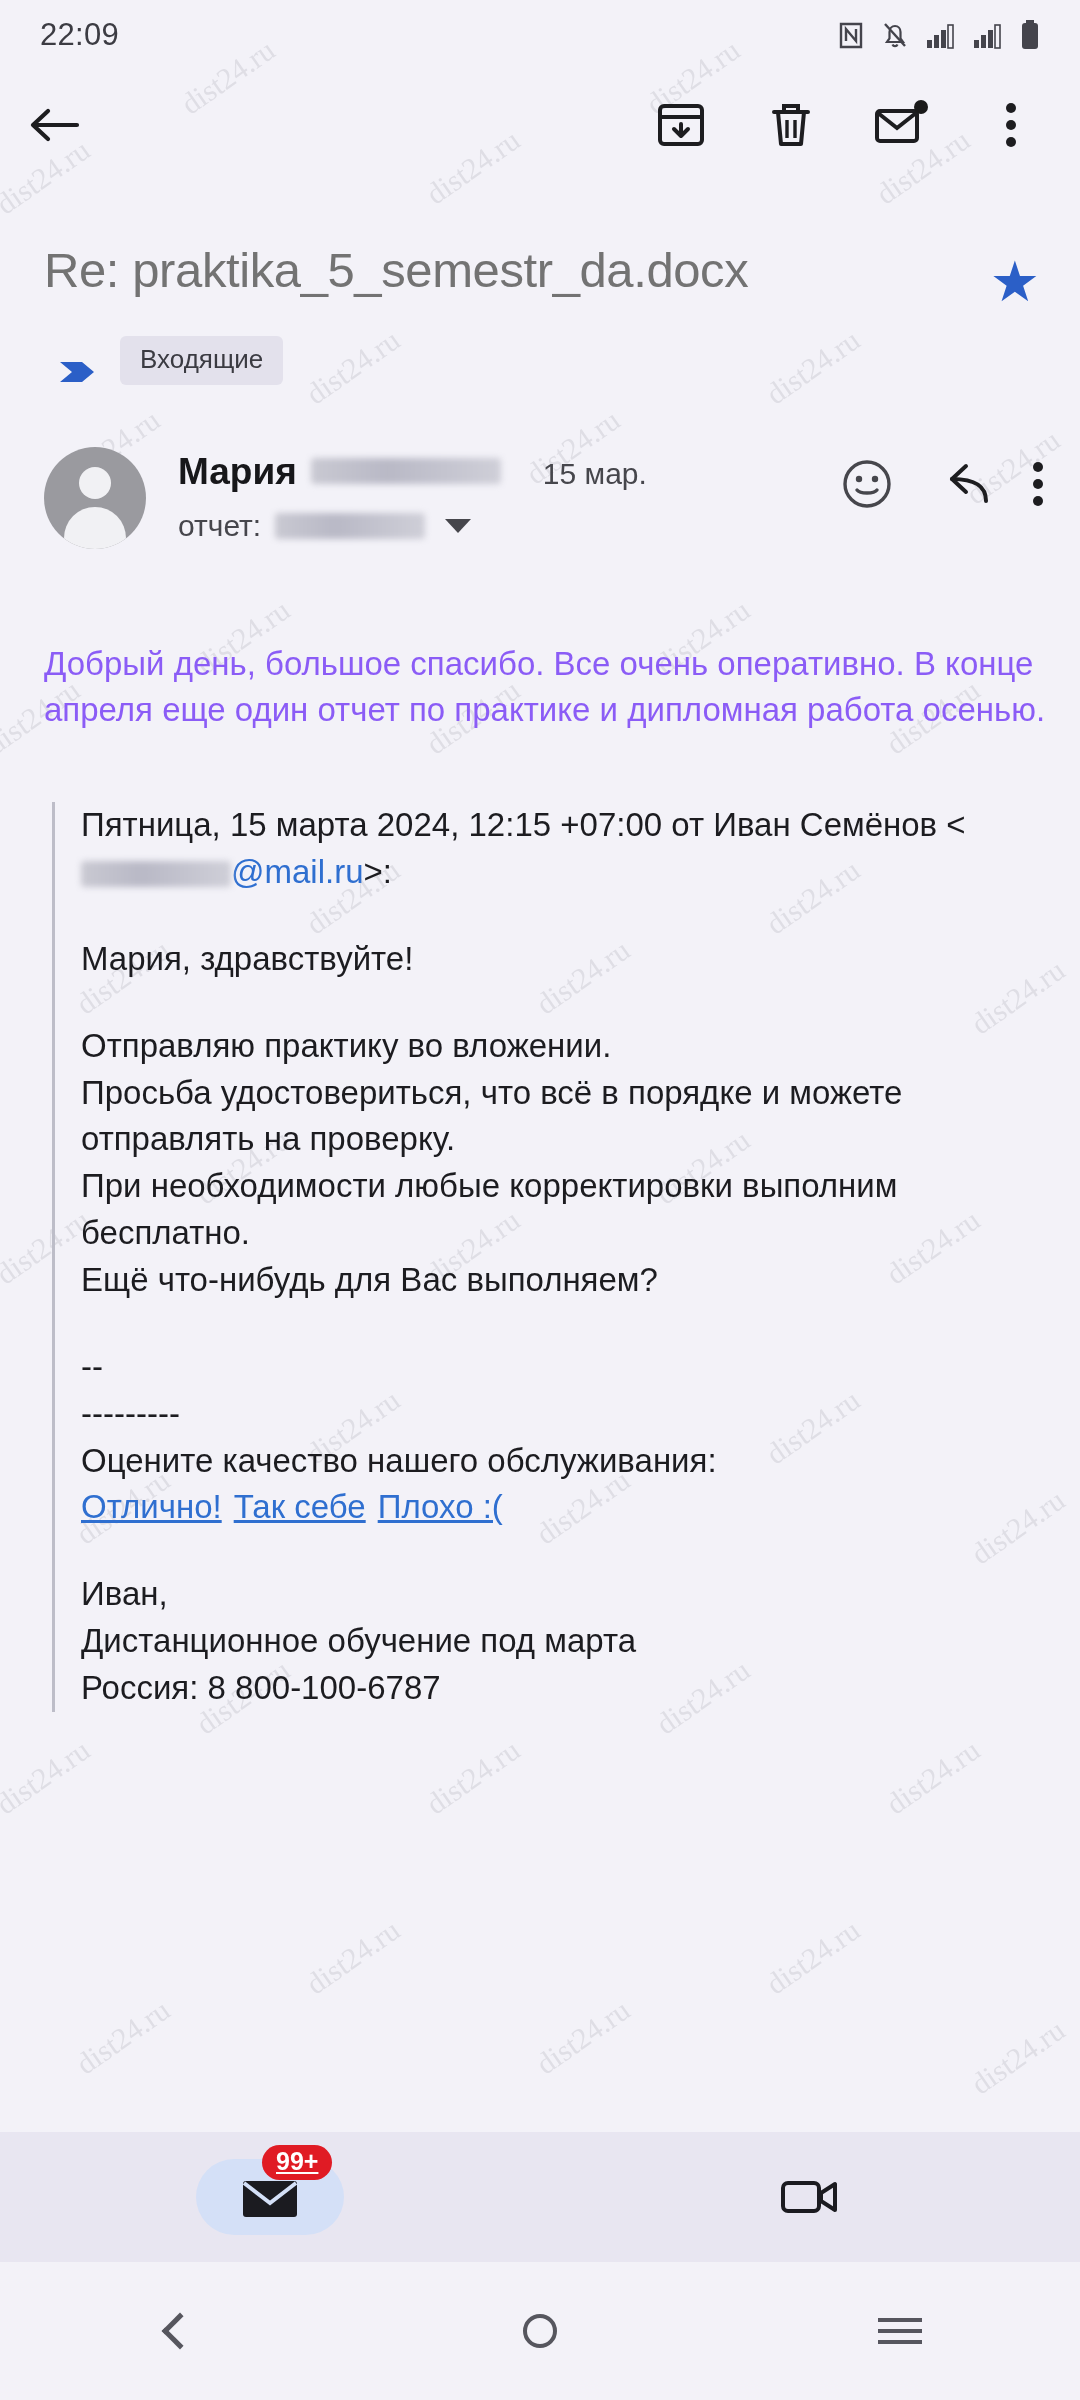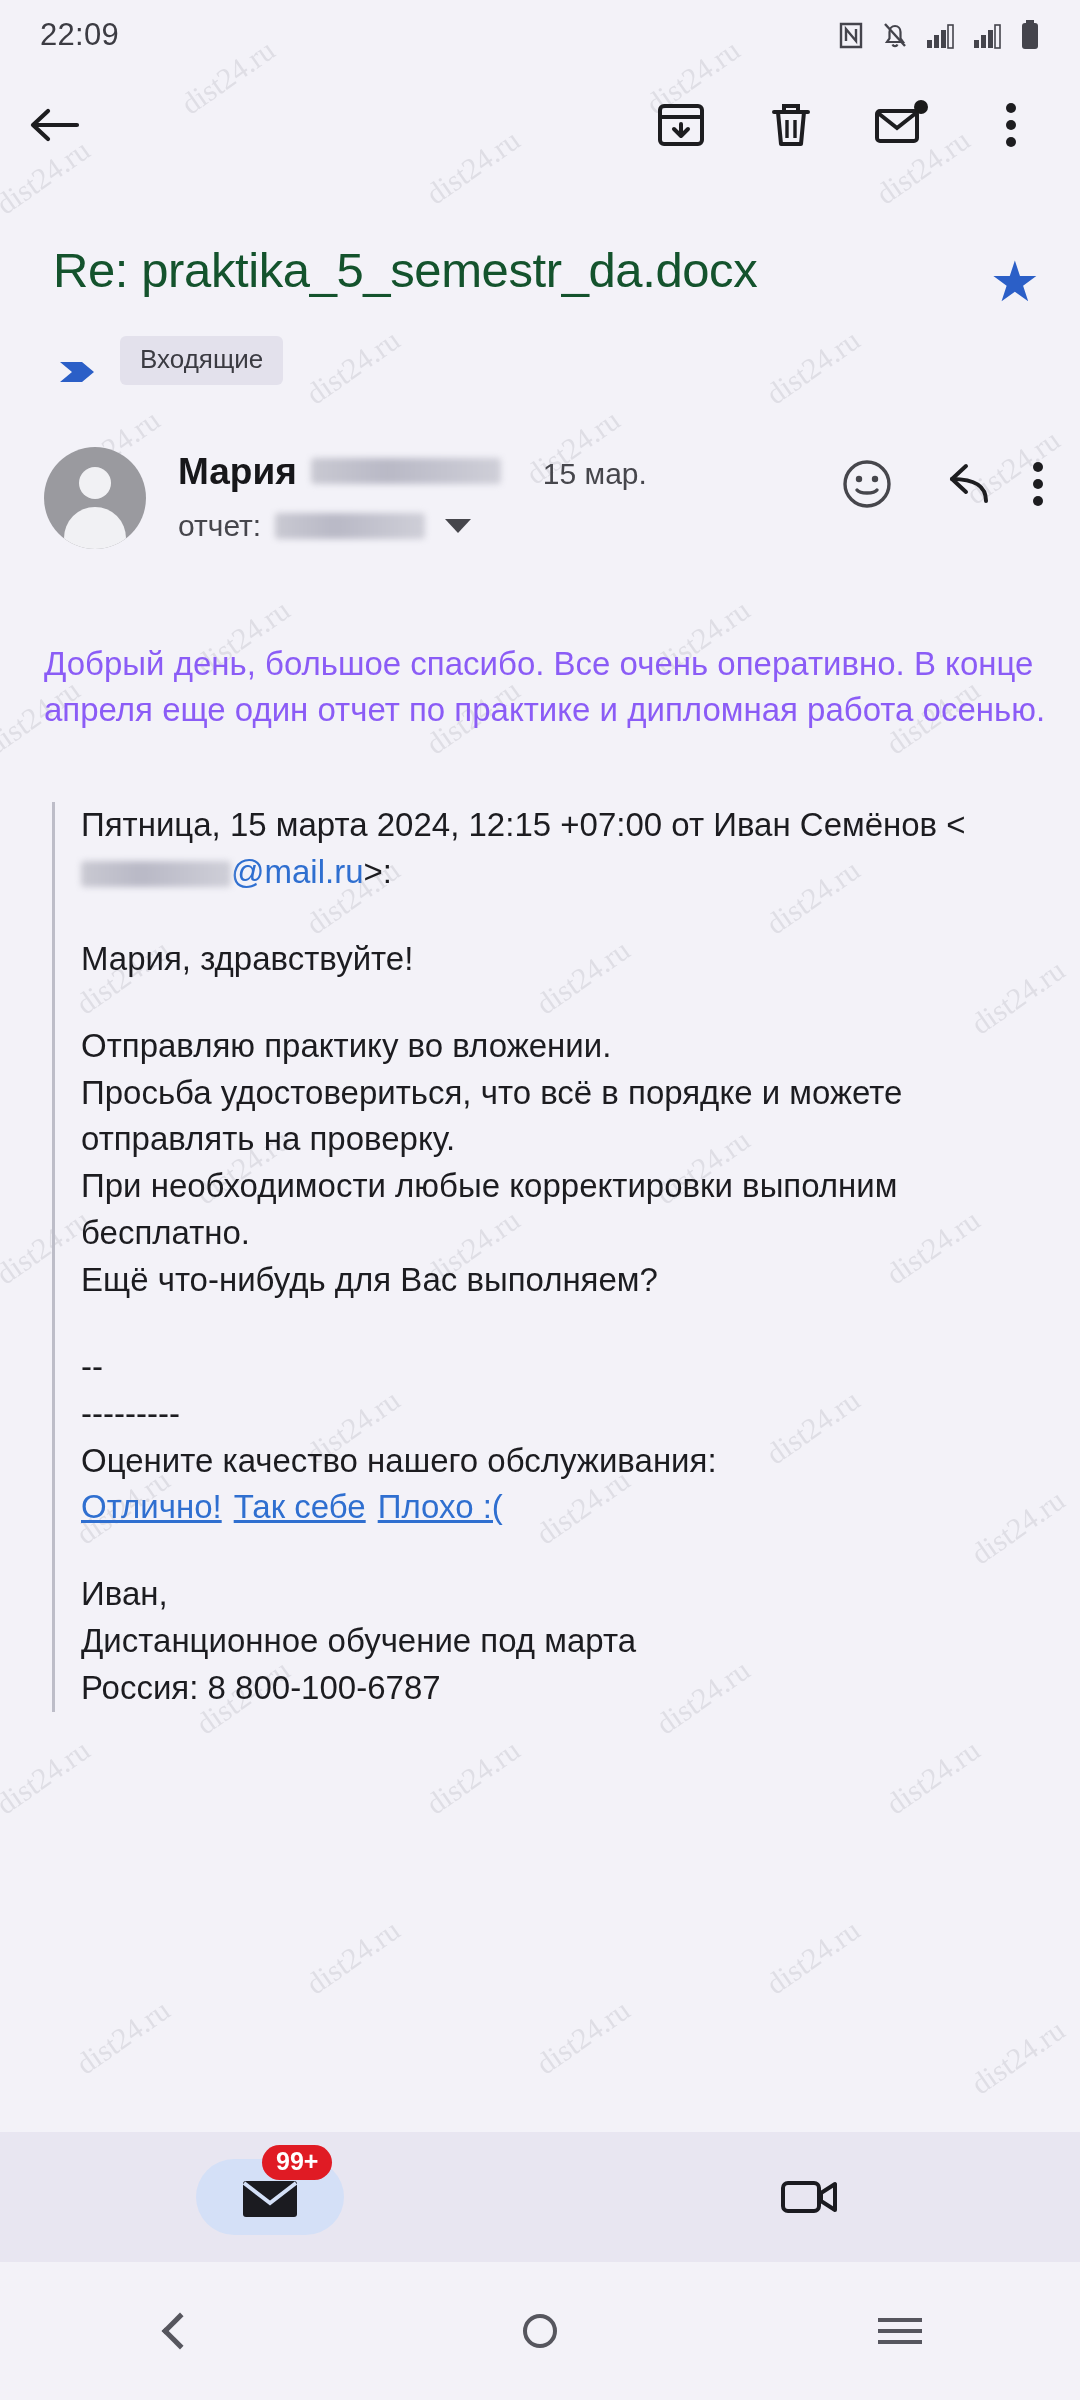--- a/index.html
+++ b/index.html
@@ -93,26 +93,25 @@
   
   .subject-wrap {
     position: relative;
     z-index: 50;
     padding: 62px 40px 0 44px;
     display: flex;
     align-items: flex-start;
   }
   .subject {
     font-size: 49px;
-    color: #14532d;
+    color: #737373;
     line-height: 1.16;
     letter-spacing: -0.4px;
     flex: 1;
     padding-right: 22px;
-    margin-left: 9px;
   }
   .star {
     color: #2b5fc7;
     font-size: 56px;
     line-height: 1;
     margin-top: 12px;
   }
 
   .labels-row {
     position: relative;
@@ -281,20 +280,21 @@
   .bb-badge {
     position: absolute;
     top: -14px; left: 66px;
     background: #e01b24;
     color: #fff;
     font-size: 25px;
     font-weight: bold;
     border-radius: 22px;
     padding: 4px 14px 6px;
     line-height: 1;
+    text-decoration: underline;
   }
 
   
   .navbar {
     position: absolute;
     left: 0; bottom: 0;
     width: 1080px;
     height: 138px;
     background: #f3f2f8;
     display: flex;

